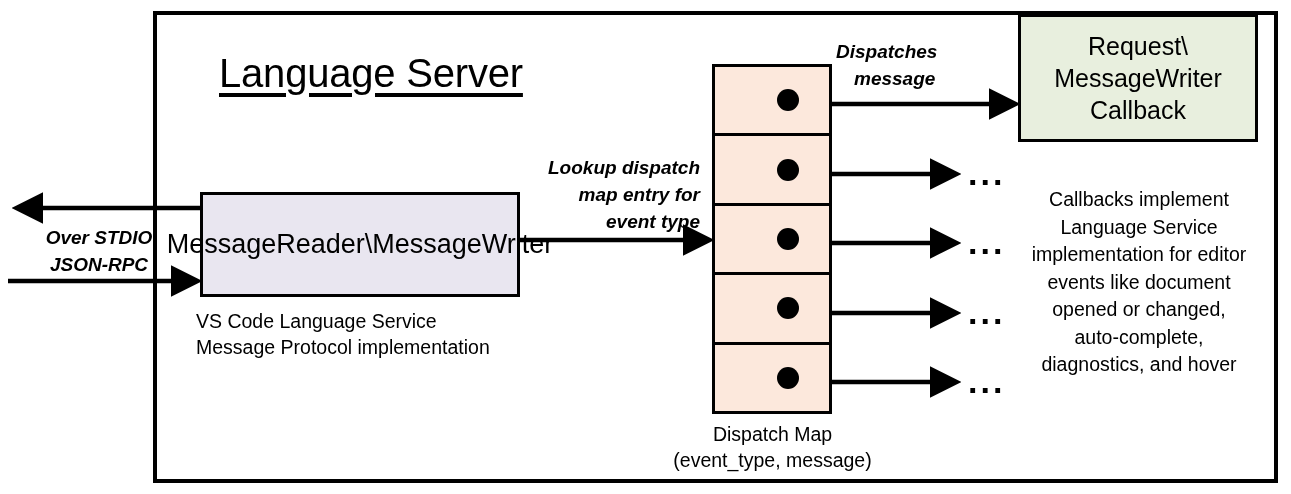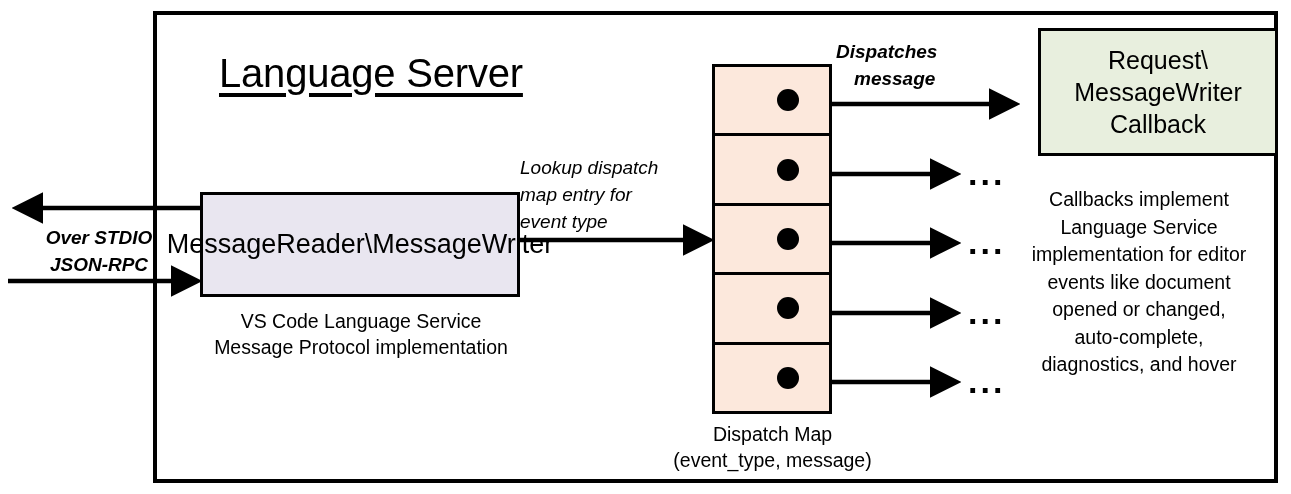--- a/index.html
+++ b/index.html
@@ -57,21 +57,20 @@
     align-items: center;
     justify-content: center;
     font-size: 27px;
     line-height: 33px;
     text-align: center;
   }
   #reader-caption {
     left: 196px;
     top: 308px;
     width: 330px;
-    text-align: center;
     font-size: 19.5px;
     line-height: 26px;
   }
 
   
   #jsonrpc-label {
     left: 24px;
     top: 224px;
     width: 150px;
     text-align: center;
@@ -79,23 +78,23 @@
     font-weight: bold;
     font-size: 19px;
     line-height: 27px;
   }
 
   
   #lookup-label {
     left: 520px;
     top: 154px;
     width: 180px;
-    text-align: left;
+    text-align: right;
     font-style: italic;
-    font-weight: normal;
+    font-weight: bold;
     font-size: 19px;
     line-height: 27px;
   }
 
   
   #dispatch-msg-label {
     left: 836px;
     top: 38px;
     width: 170px;
     text-align: left;
@@ -140,34 +139,33 @@
     top: 421px;
     width: 245px;
     text-align: center;
     font-size: 19.5px;
     line-height: 26px;
   }
 
   
   #callback-box {
     left: 1018px;
-    top: 28px;
+    top: 14px;
     width: 240px;
     height: 128px;
     background: #E8EFDE;
     border: 3px solid #000000;
     box-sizing: border-box;
     display: flex;
     flex-direction: column;
     align-items: center;
     justify-content: center;
     font-size: 25px;
     line-height: 32px;
     text-align: center;
-    margin-left: 20px;
   }
   #callback-caption {
     left: 1008px;
     top: 186px;
     width: 262px;
     text-align: center;
     font-size: 19.5px;
     line-height: 27.5px;
   }
 

